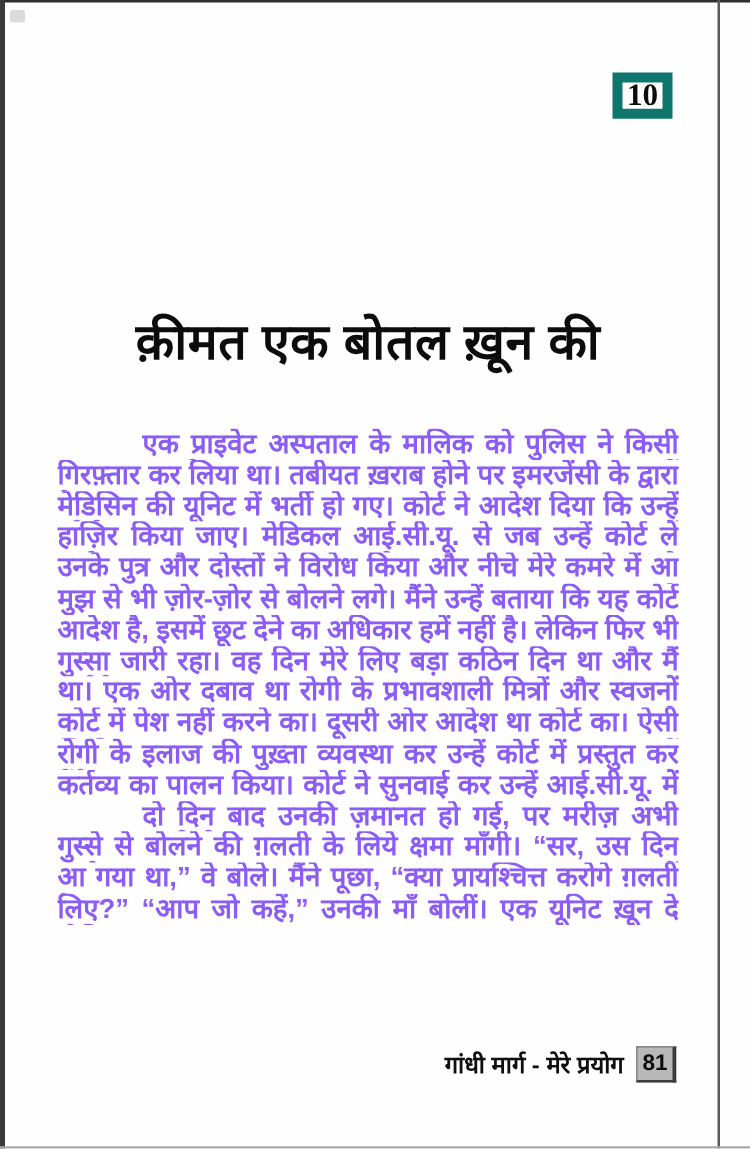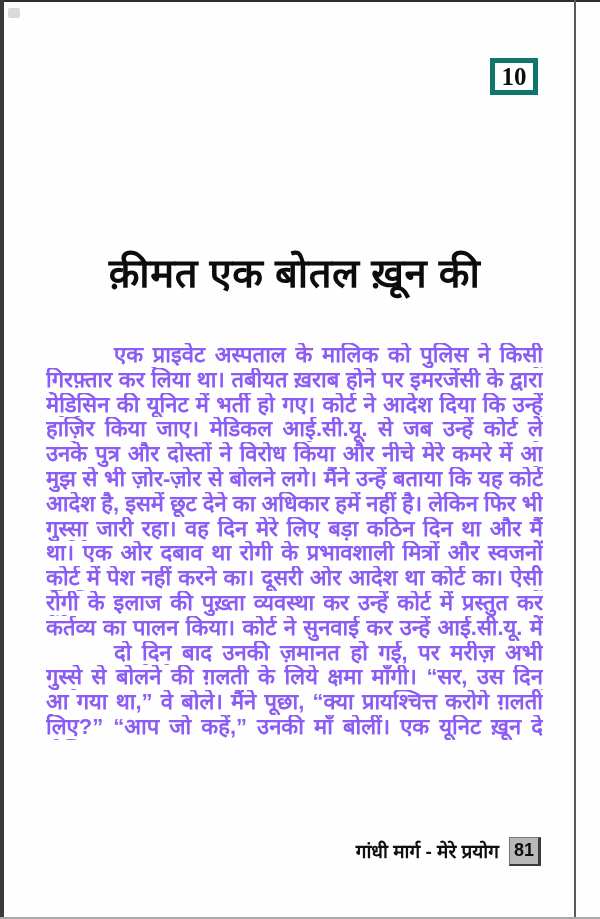--- a/index.html
+++ b/index.html
@@ -10,21 +10,21 @@
   
   .edge{position:absolute;}
   .edge-left{left:0;top:0;width:4px;height:919px;background:#3a3a3a;}
   .edge-top{left:0;top:0;width:600px;height:2px;background:#2e2e2e;}
   .edge-right{left:574px;top:0;width:2px;height:919px;background:#5a5a5a;}
   .edge-bottom{left:0;bottom:0;width:600px;height:2px;background:#a8a8a8;}
   .noise{position:absolute;left:8px;top:8px;width:12px;height:10px;background:#8a8a8a;opacity:.3;border-radius:2px;}
 
   .chapter-box{
     position:absolute;top:58px;left:490px;width:48px;height:37px;
-    border:5px solid #0f766e;box-sizing:border-box;
+    border:8px solid #0f766e;box-sizing:border-box;
     display:flex;align-items:center;justify-content:center;
     font-family:"Liberation Serif","DejaVu Serif",serif;
     font-weight:bold;font-size:25px;color:#0d0d0d;background:#fff;
   }
 
   .title{
     position:absolute;top:244px;left:46px;width:497px;margin:0;
     text-align:center;font-size:40px;font-weight:bold;color:#0c0c0c;
     letter-spacing:0.5px;white-space:nowrap;
   }

